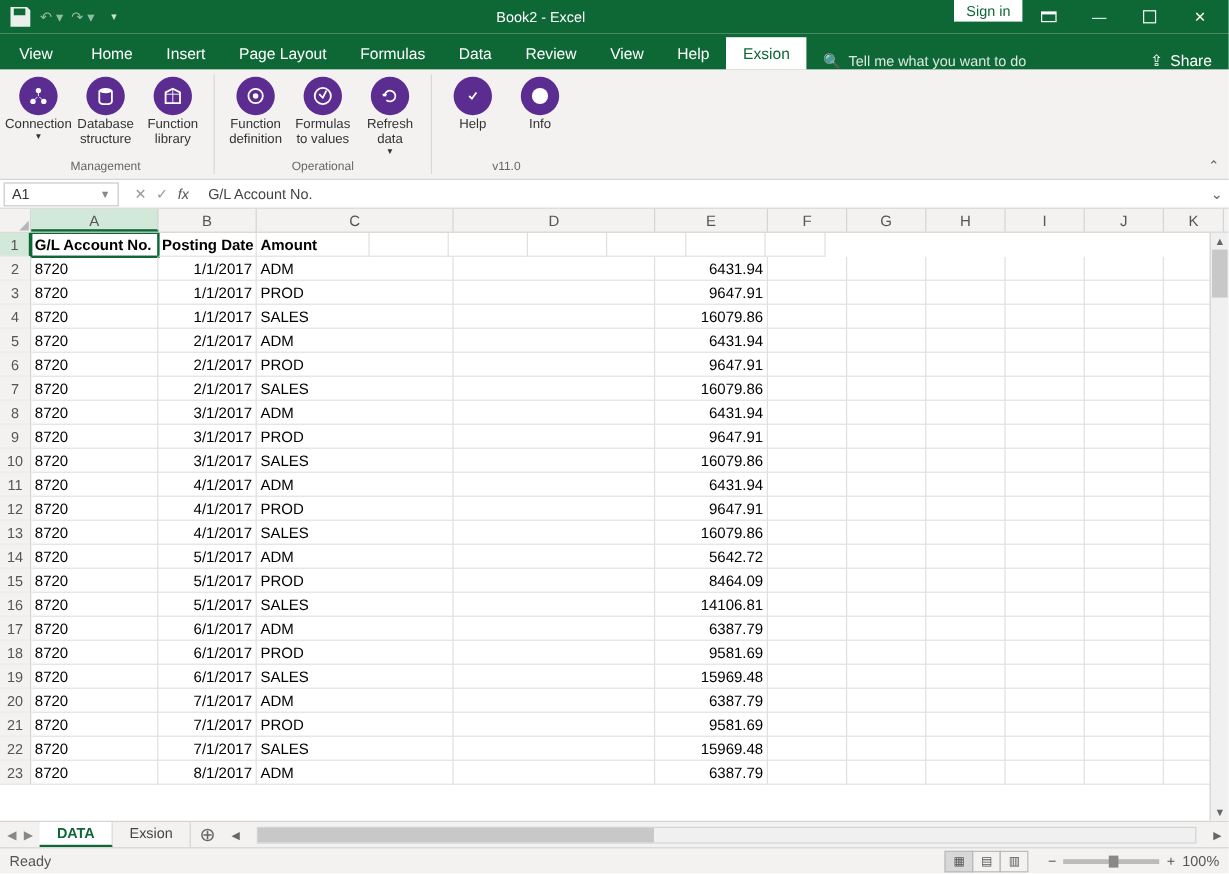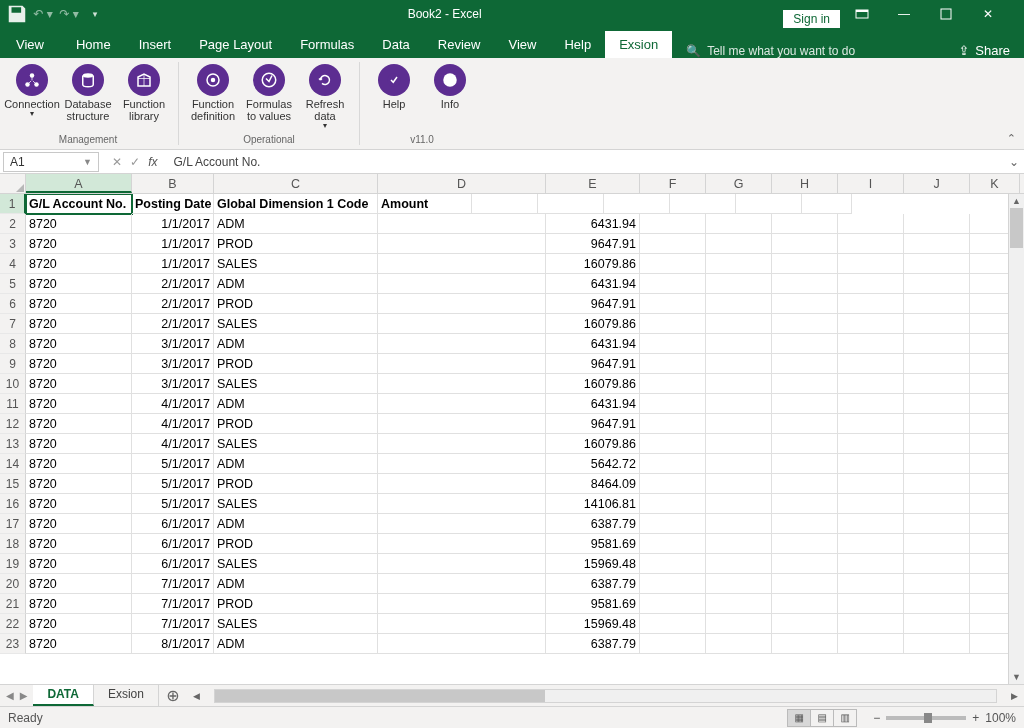--- a/index.html
+++ b/index.html
@@ -3,21 +3,21 @@
 <meta charset="utf-8">
 <style>
 * { margin: 0; padding: 0; box-sizing: border-box; font-family: "Segoe UI", Tahoma, sans-serif; }
 body { width: 1024px; height: 728px; overflow: hidden; background: #fff; display: flex; flex-direction: column; }
 
 
 .titlebar { background: #0e6836; height: 28px; display: flex; align-items: center; color: #fff; font-size: 12px; }
 .titlebar .qat { display: flex; align-items: center; gap: 4px; padding-left: 6px; }
 .titlebar .qat span { width: 22px; height: 22px; display: flex; align-items: center; justify-content: center; opacity: 0.9; }
 .titlebar .title { flex: 1; text-align: center; }
-.titlebar .right { display: flex; align-items: flex-end; gap: 2px; padding-right: 16px; }
+.titlebar .right { display: flex; align-items: flex-start; gap: 2px; padding-right: 4px; }
 .signin-btn { background: #fff; color: #0e6836; padding: 2px 10px; font-size: 12px; }
 .winbtn { width: 40px; height: 28px; display: flex; align-items: center; justify-content: center; }
 
 
 .ribbontabs { background: #0e6836; height: 30px; display: flex; align-items: flex-end; color: #fff; font-size: 13px; }
 .ribbontabs .tab { padding: 6px 14px; cursor: default; }
 .ribbontabs .tab.active { background: #fff; color: #0e6836; }
 .ribbontabs .tab.file { padding: 6px 18px 6px 16px; }
 .tellme { display: flex; align-items: center; gap: 6px; padding: 0 14px; opacity: 0.85; font-size: 12px; }
 .tellme-fill { flex: 1; }
@@ -267,21 +267,20 @@
       <div class="colhead" style="width: 66px;">H</div>
       <div class="colhead" style="width: 66px;">I</div>
       <div class="colhead" style="width: 66px;">J</div>
       <div class="colhead" style="width: 50px;">K</div>
     </div>
   <div class="rows" id="rows">
       <div class="row">
         <div class="rowhead sel">1</div>
         <div class="cell bold selected" style="width: 106px;">G/L Account No.</div>
         <div class="cell bold" style="width: 82px;">Posting Date</div>
-        <div class="cell bold" style="width: 164px;">Global Dimension 1 Code</div>
         <div class="cell bold" style="width: 94px;">Amount</div>
         <div class="cell" style="width: 66px;"></div>
         <div class="cell" style="width: 66px;"></div>
         <div class="cell" style="width: 66px;"></div>
         <div class="cell" style="width: 66px;"></div>
         <div class="cell" style="width: 66px;"></div>
         <div class="cell" style="width: 50px;"></div>
       </div>
       <div class="row">
         <div class="rowhead">2</div>

